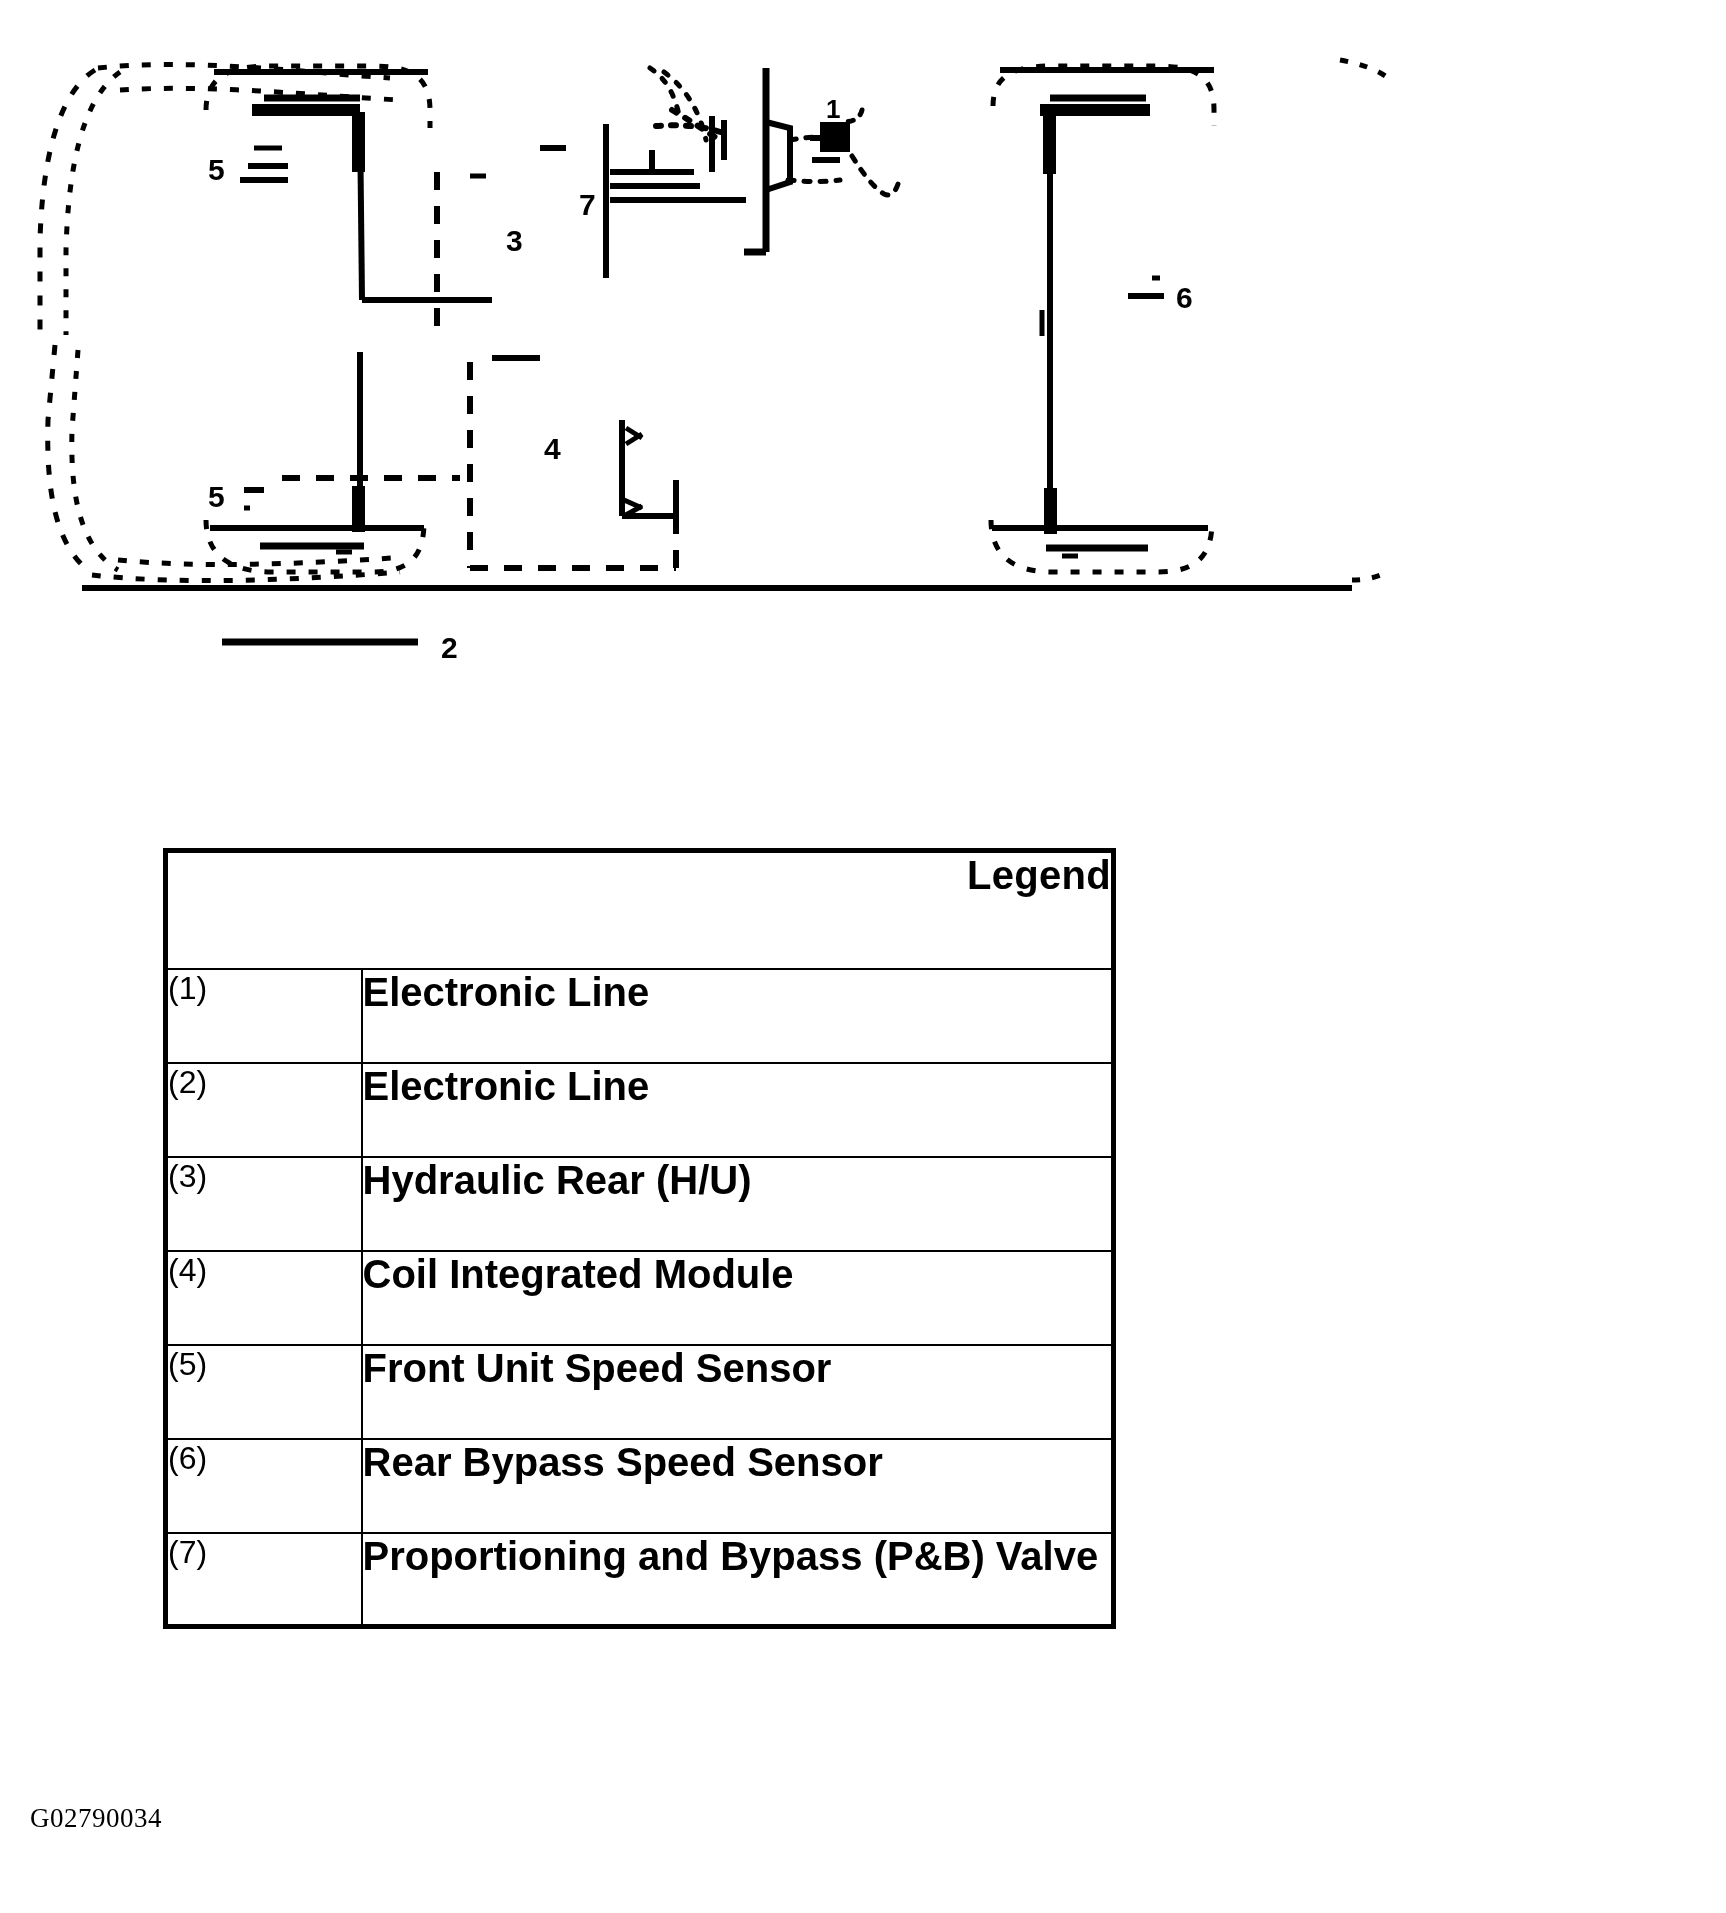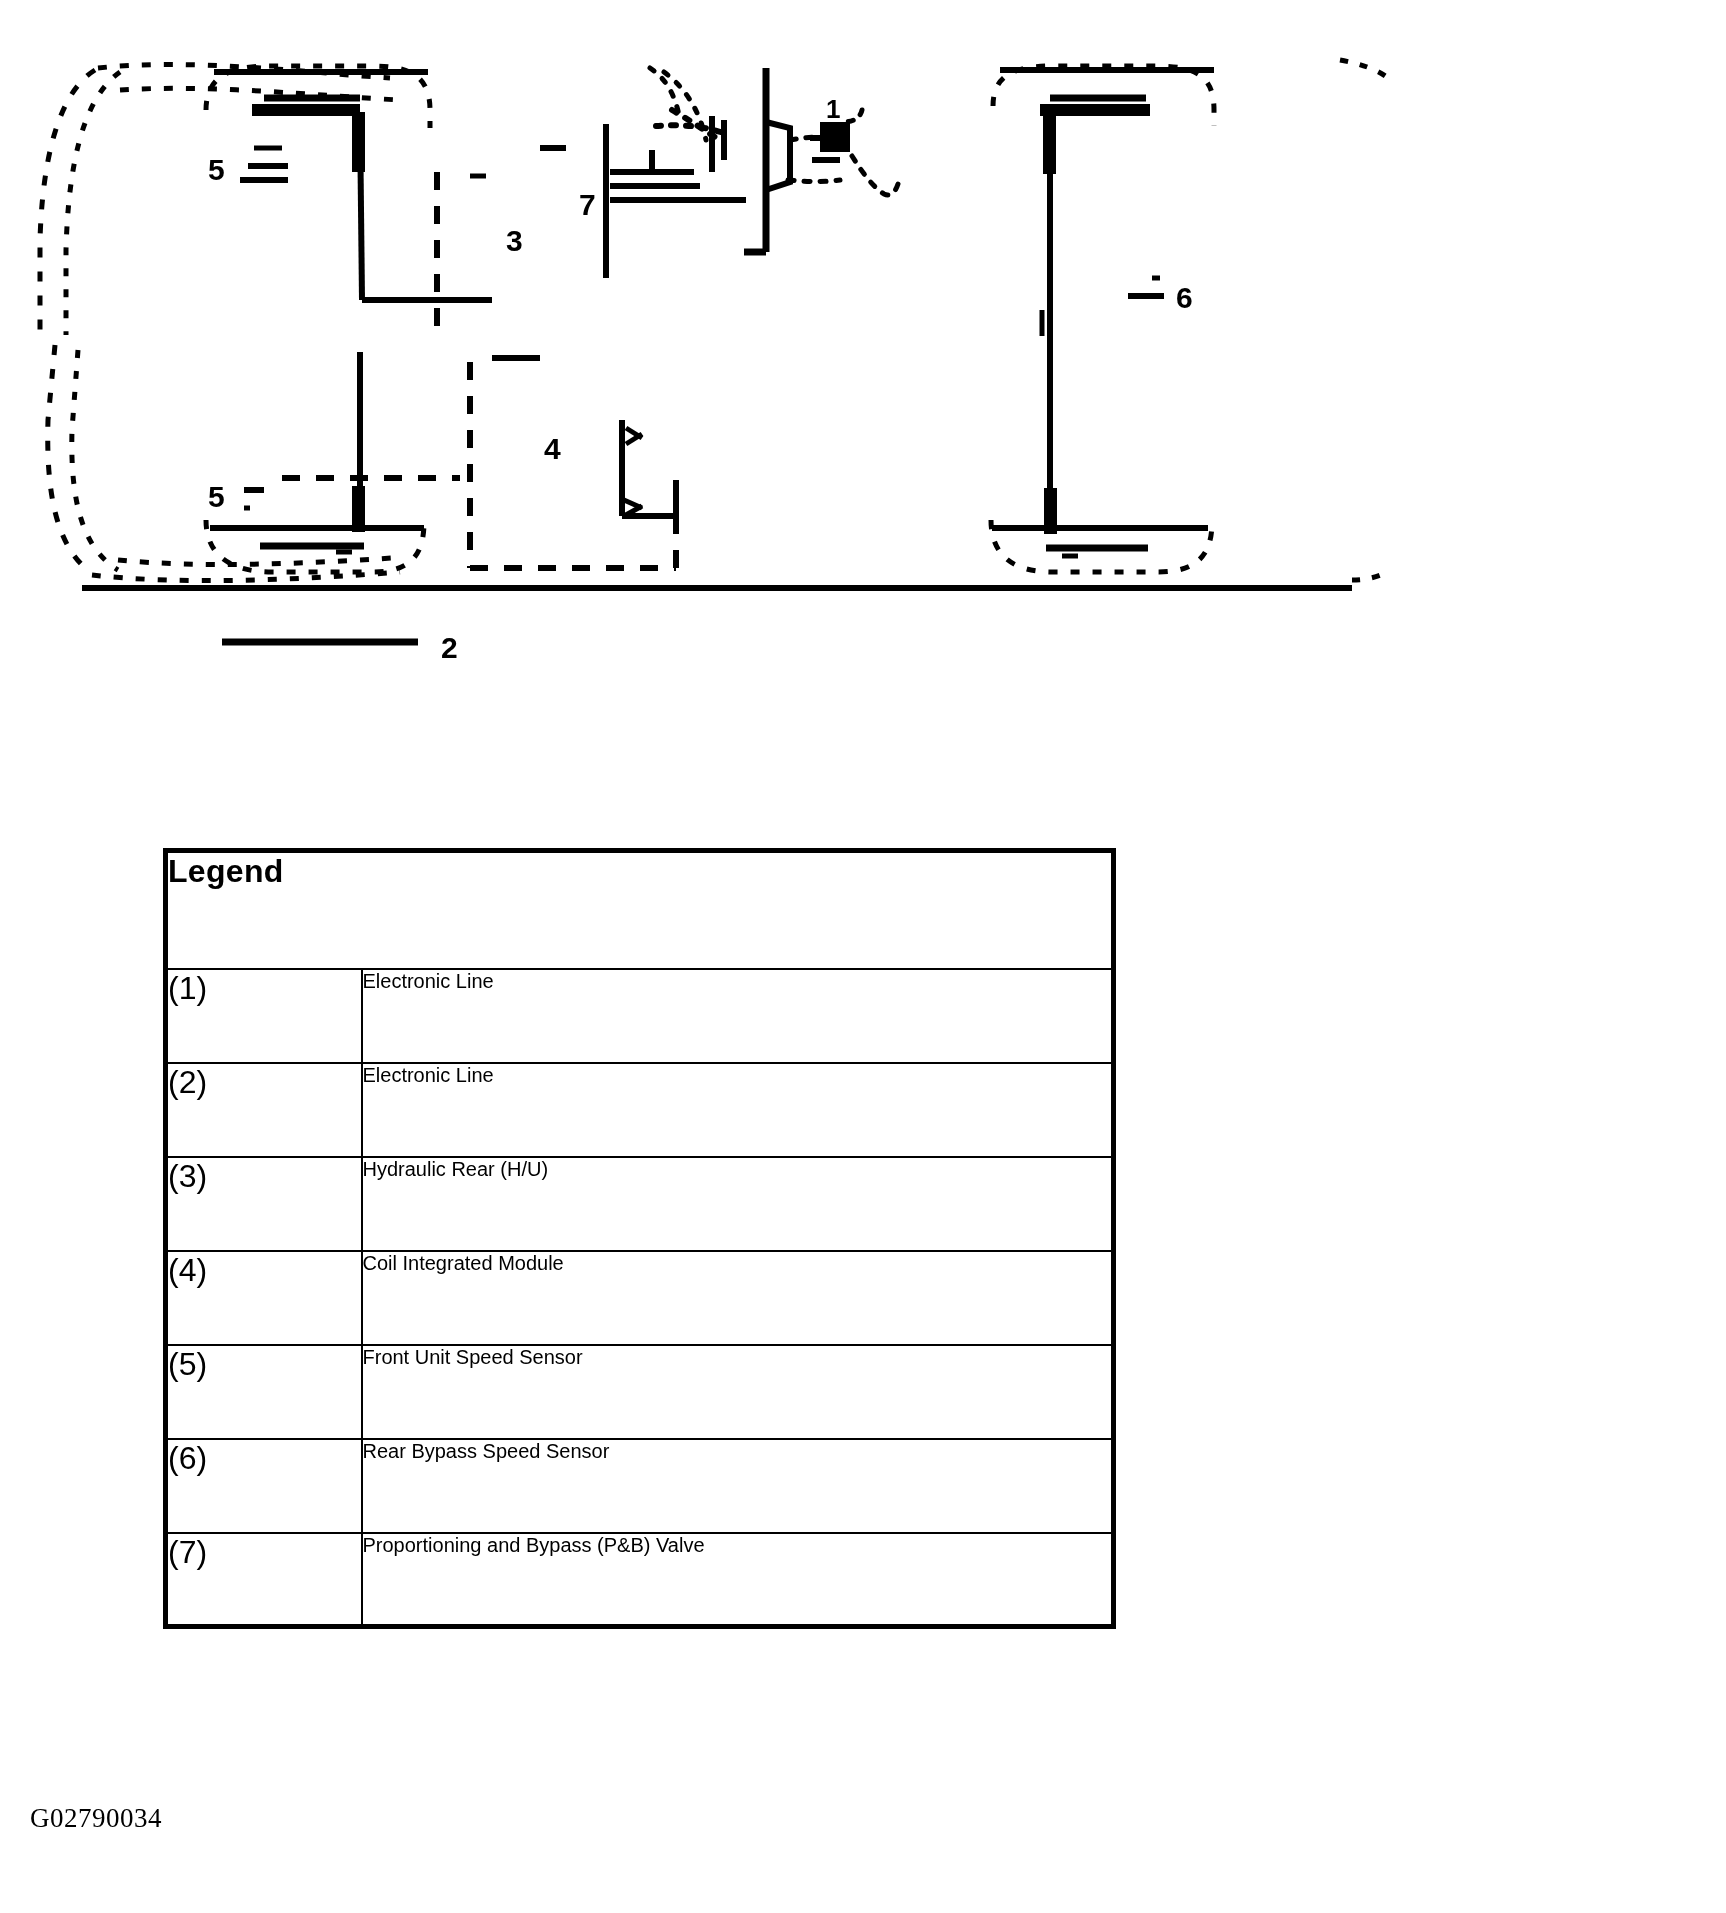--- a/index.html
+++ b/index.html
@@ -55,42 +55,43 @@
     border-collapse: collapse;
     border: 5px solid #000;
     background: #fff;
   }
   #legend-table td, #legend-table th {
     border: 2px solid #000;
     padding: 0;
     vertical-align: top;
   }
   .legend-title-cell {
-    text-align: left;
-    font-size: 32px;
+    text-align: right;
+    font-size: 40px;
     font-weight: 700;
     height: 118px;
     padding-top: 22px;
     box-sizing: border-box;
     letter-spacing: 0.3px;
   }
   .legend-num-cell {
     width: 196px;
     font-size: 32px;
     height: 94px;
     padding: 14px 0 0 18px;
     box-sizing: border-box;
     white-space: nowrap;
   }
   .legend-desc-cell {
-    font-size: 20px;
+    font-size: 40px;
     height: 94px;
     padding: 14px 0 0 16px;
     box-sizing: border-box;
     white-space: nowrap;
+    font-weight: bold;
   }
 
   
   #footer-id {
     position: absolute;
     left: 30px;
     top: 1803px;
     font-size: 27px;
     font-family: Liberation Serif, serif;
     letter-spacing: 0.5px;

